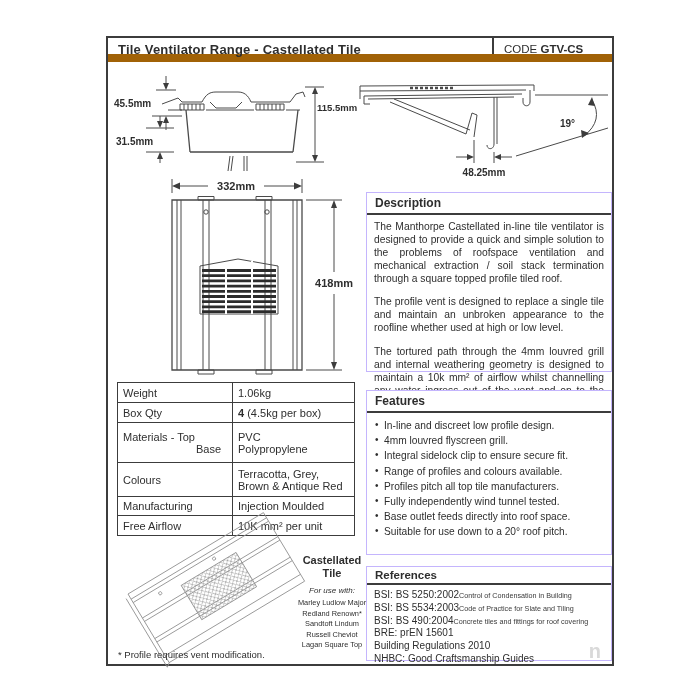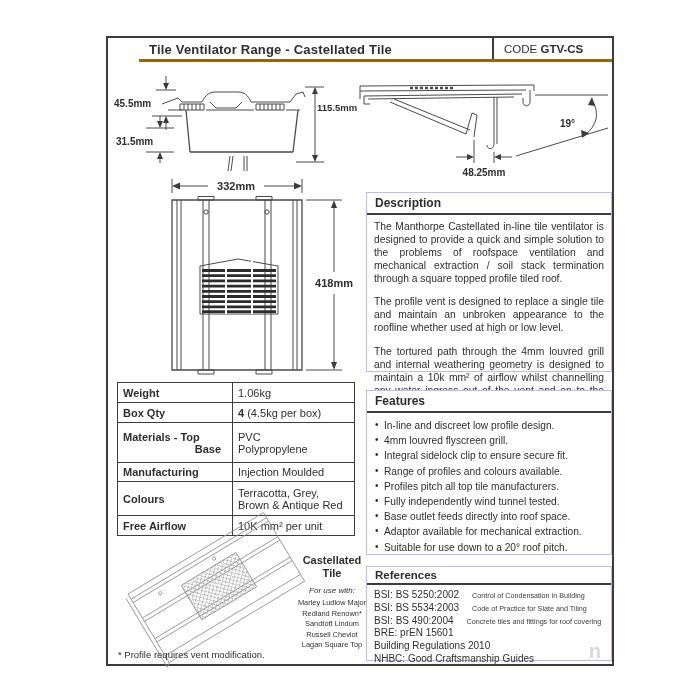--- a/index.html
+++ b/index.html
@@ -1,58 +1,58 @@
 <!DOCTYPE html>
 <html><head>
 <meta charset="utf-8">
 <style>
   html,body{margin:0;padding:0;background:#fff;}
   .canvas{position:relative;width:700px;height:700px;background:#fff;overflow:hidden;
           font-family:"Liberation Sans", sans-serif;color:#2e2e2e;}
   .page{position:absolute;left:106px;top:36px;width:508px;height:630px;
         border:2px solid #3c3c3c;box-sizing:border-box;background:#fff;}
-  .titlebar{display:flex;height:24px;border-bottom:3px solid #a16207;box-sizing:border-box;margin-left:31px;}
+  .titlebar{display:flex;height:24px;border-bottom:8px solid #a16207;box-sizing:border-box;}
   .title-main{flex:1;font-weight:bold;font-size:13px;padding:4px 0 0 10px;letter-spacing:.2px;}
   .title-code{width:120px;border-left:2px solid #3c3c3c;box-sizing:border-box;
               font-size:11.5px;padding:5px 0 0 10px;white-space:nowrap;}
   .title-code b{font-weight:bold;}
   .content{position:relative;width:100%;height:602px;}
 
   svg{position:absolute;overflow:visible;}
   svg *{vector-effect:non-scaling-stroke;}
   .ln{stroke:#4a4a4a;stroke-width:1;fill:none;}
   .ln2{stroke:#4a4a4a;stroke-width:1.3;fill:none;}
   .arr{fill:#3c3c3c;stroke:none;}
   .dimtxt{font-family:"Liberation Sans",sans-serif;font-size:10px;font-weight:bold;fill:#2e2e2e;}
   .gray{stroke:#8f8f8f;stroke-width:0.9;fill:none;}
 
   
   .spec{position:absolute;left:9px;top:320px;width:238px;border-collapse:collapse;
         font-size:11px;}
   .spec td{border:1.6px solid #3c3c3c;padding:1px 5px;vertical-align:middle;}
-  .spec td.lab{font-weight:bold;width:104px;}
+  .spec td.lab{font-weight:normal;width:104px;}
   .spec .r-base{text-align:right;padding-right:6px;}
 
   
   .panel{position:absolute;left:258px;width:246px;border:1px solid #c4b5fd;
          box-sizing:border-box;background:#fff;}
   .panel h3{font-size:12px;font-weight:bold;margin:0;padding:3px 8px 3px 8px;
             border-bottom:2px solid #3c3c3c;}
   .panel .pbody{padding:5px 7px 2px 7px;position:relative;}
   #desc{top:130px;height:180px;}
   #desc p{font-size:10.3px;line-height:1.27;text-align:justify;margin:0 0 10px 0;}
   #features{top:328px;height:165px;}
   #features ul{list-style:none;margin:2px 0 0 0;padding:0;}
   #features li{font-size:10.2px;line-height:12px;margin:0 0 3.2px 0;padding-left:10px;position:relative;}
   #features li::before{content:"\2022";position:absolute;left:1px;top:-1px;font-size:10px;}
   #refs{top:504px;height:95px;}
   #refs h3{font-size:11.5px;padding:2px 8px;}
   #refs .pbody{padding:4px 7px 0 7px;}
   .ref-line{font-size:10px;line-height:11.8px;white-space:nowrap;}
-  .ref-note{font-size:7.2px;margin-left:13px;color:#3a3a3a;}
+  .ref-note{font-size:7.2px;margin-left:0;color:#3a3a3a;}
   .watermark{position:absolute;right:10px;bottom:0px;font-size:20px;color:#d9d9d9;
              font-weight:bold;line-height:18px;}
 
   
   .tileinfo{position:absolute;left:188px;top:492px;width:72px;text-align:center;}
   .tileinfo h4{font-size:11px;font-weight:bold;margin:0;line-height:1.15;}
   .tileinfo .foruse{font-size:8px;font-style:italic;margin:7px 0 3px 0;}
   .tileinfo ul{list-style:none;margin:0;padding:0;}
   .tileinfo li{font-size:7.4px;line-height:10.5px;white-space:nowrap;}
   .footnote{position:absolute;left:10px;top:587px;font-size:9.5px;}
@@ -161,27 +161,27 @@
         <tr style="height:40px">
           <td class="lab">
             <div>Materials  - Top</div>
             <div class="r-base">Base</div>
           </td>
           <td>
             <div>PVC</div>
             <div>Polypropylene</div>
           </td>
         </tr>
+        <tr style="height:34px">
+          <td class="lab">Colours</td>
+          <td>Terracotta, Grey, Brown &amp; Antique Red</td>
+        </tr>
         <tr style="height:19px">
           <td class="lab">Manufacturing</td>
           <td>Injection Moulded</td>
-        </tr>
-        <tr style="height:34px">
-          <td class="lab">Colours</td>
-          <td>Terracotta, Grey, Brown &amp; Antique Red</td>
         </tr>
         <tr style="height:20px">
           <td class="lab">Free Airflow</td>
           <td>10K mm² per unit</td>
         </tr>
       </tbody>
         </table>
 
       <div class="panel" id="desc">
         <h3>Description</h3>
@@ -198,21 +198,20 @@
         <div class="pbody">
           <ul>
 
           <li>In-line and discreet low profile design.</li>
               <li>4mm louvred flyscreen grill.</li>
               <li>Integral sidelock clip to ensure secure fit.</li>
               <li>Range of profiles and colours available.</li>
               <li>Profiles pitch all top tile manufacturers.</li>
               <li>Fully independently wind tunnel tested.</li>
               <li>Base outlet feeds directly into roof space.</li>
-              <li>Adaptor available for mechanical extraction.</li>
               <li>Suitable for use down to a 20° roof pitch.</li>
             </ul>
         </div>
       </div>
 
       <div class="panel" id="refs">
         <h3>References</h3>
         <div class="pbody">
 
             <div class="ref-line"><span>BSI: BS 5250:2002</span><span class="ref-note">Control of Condensation in Building</span></div>

